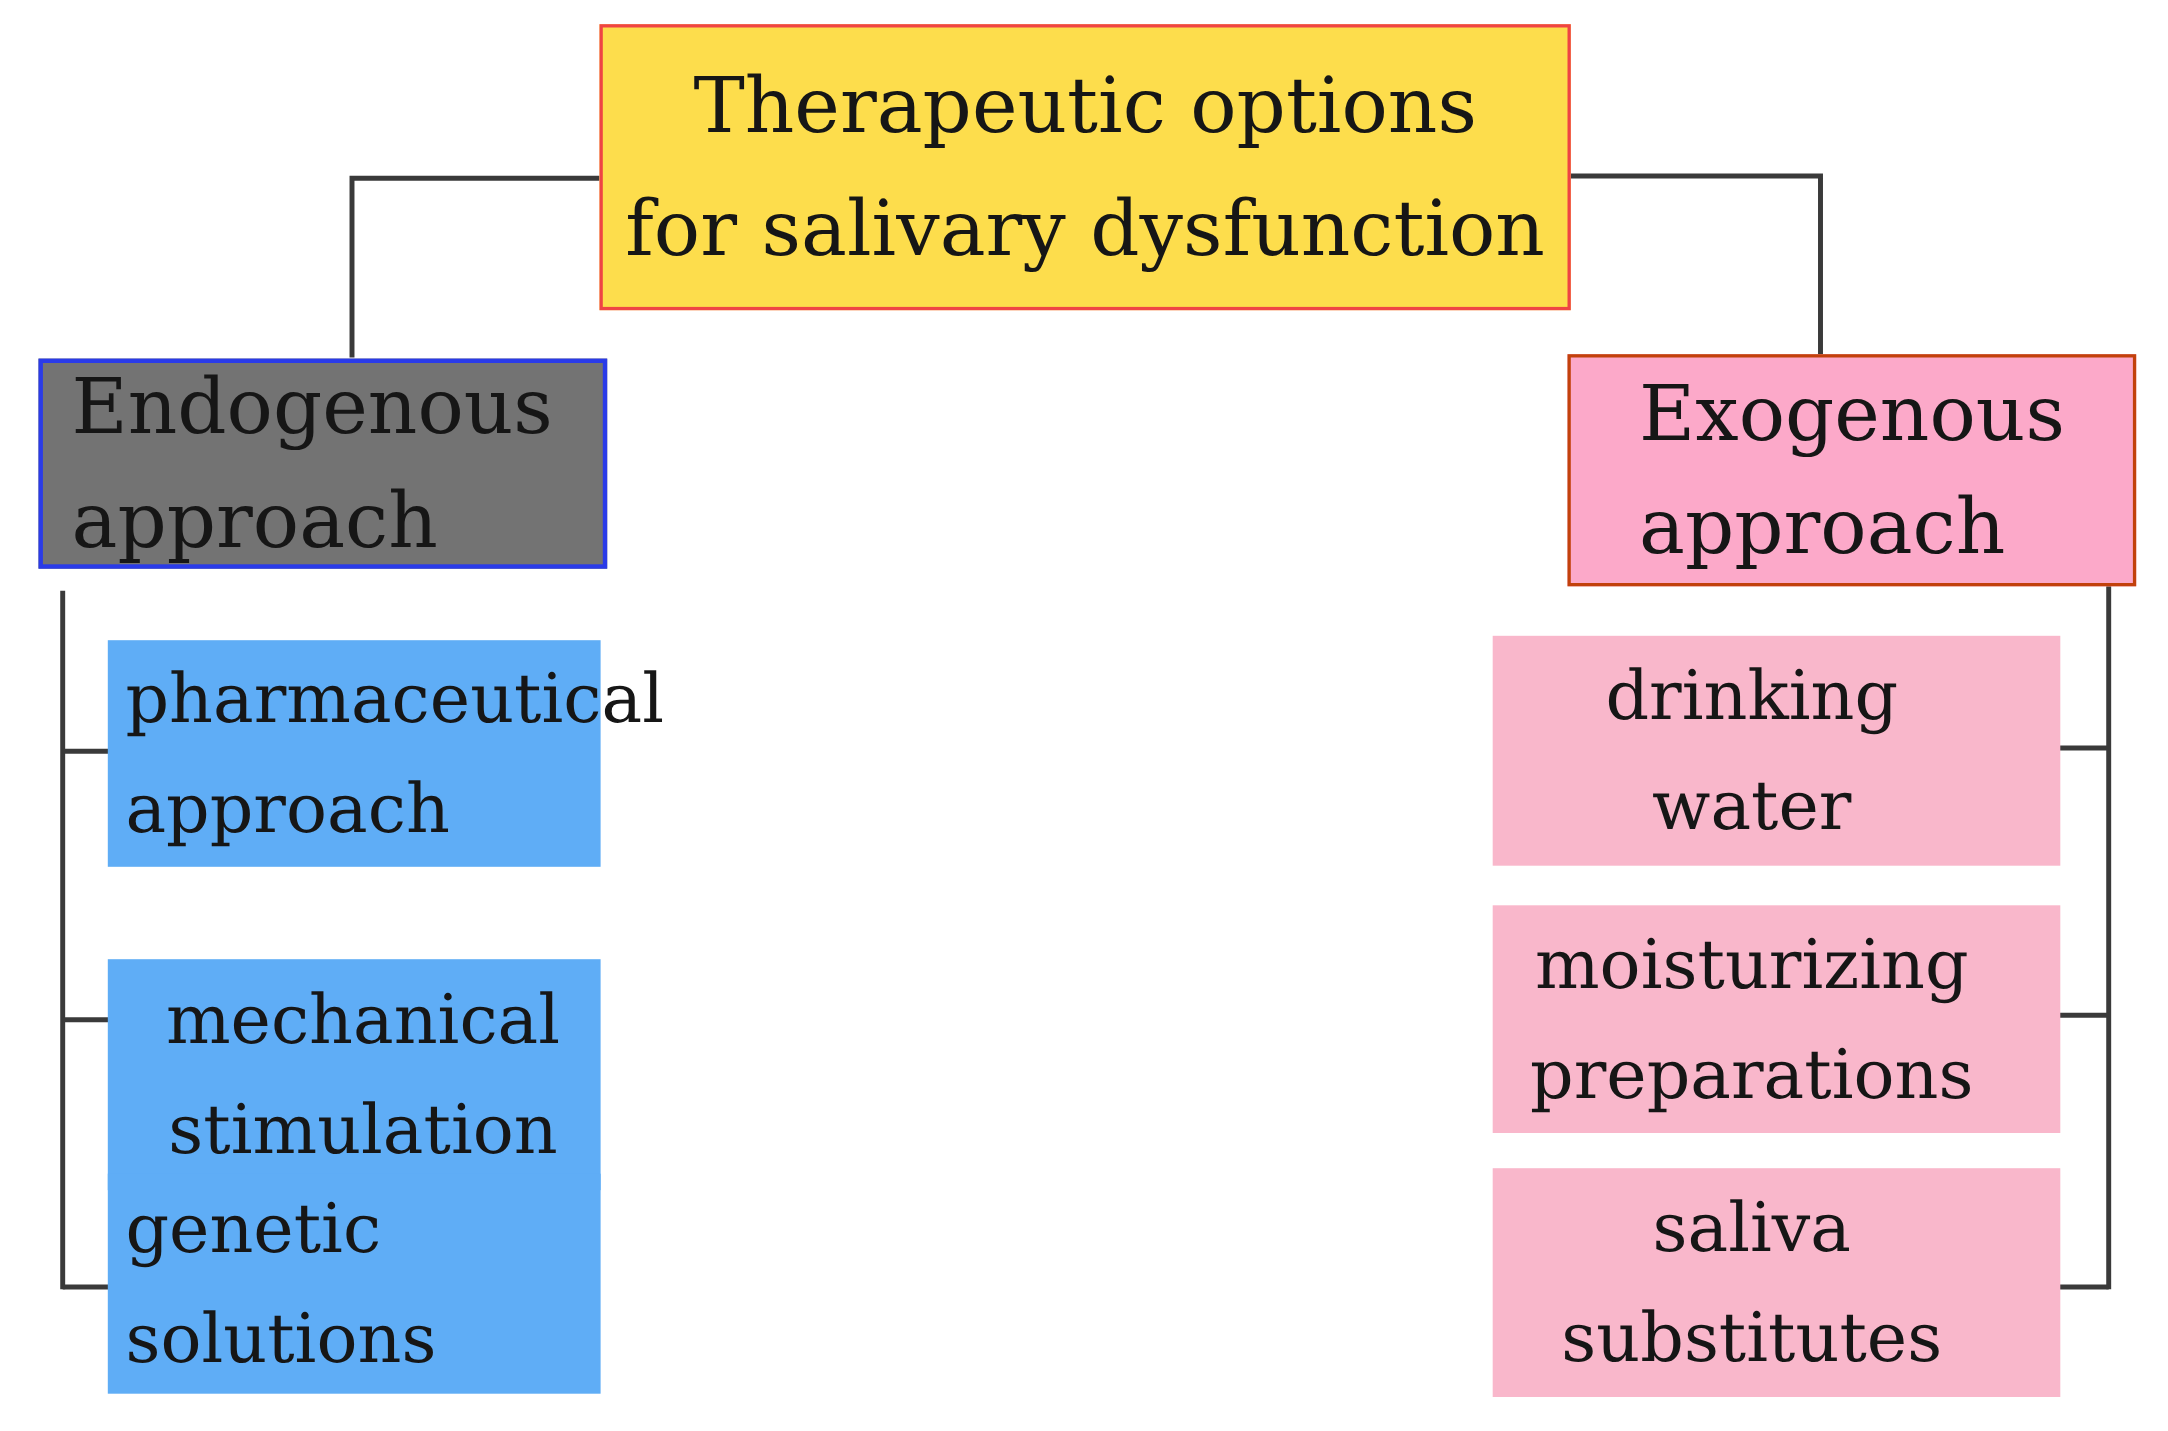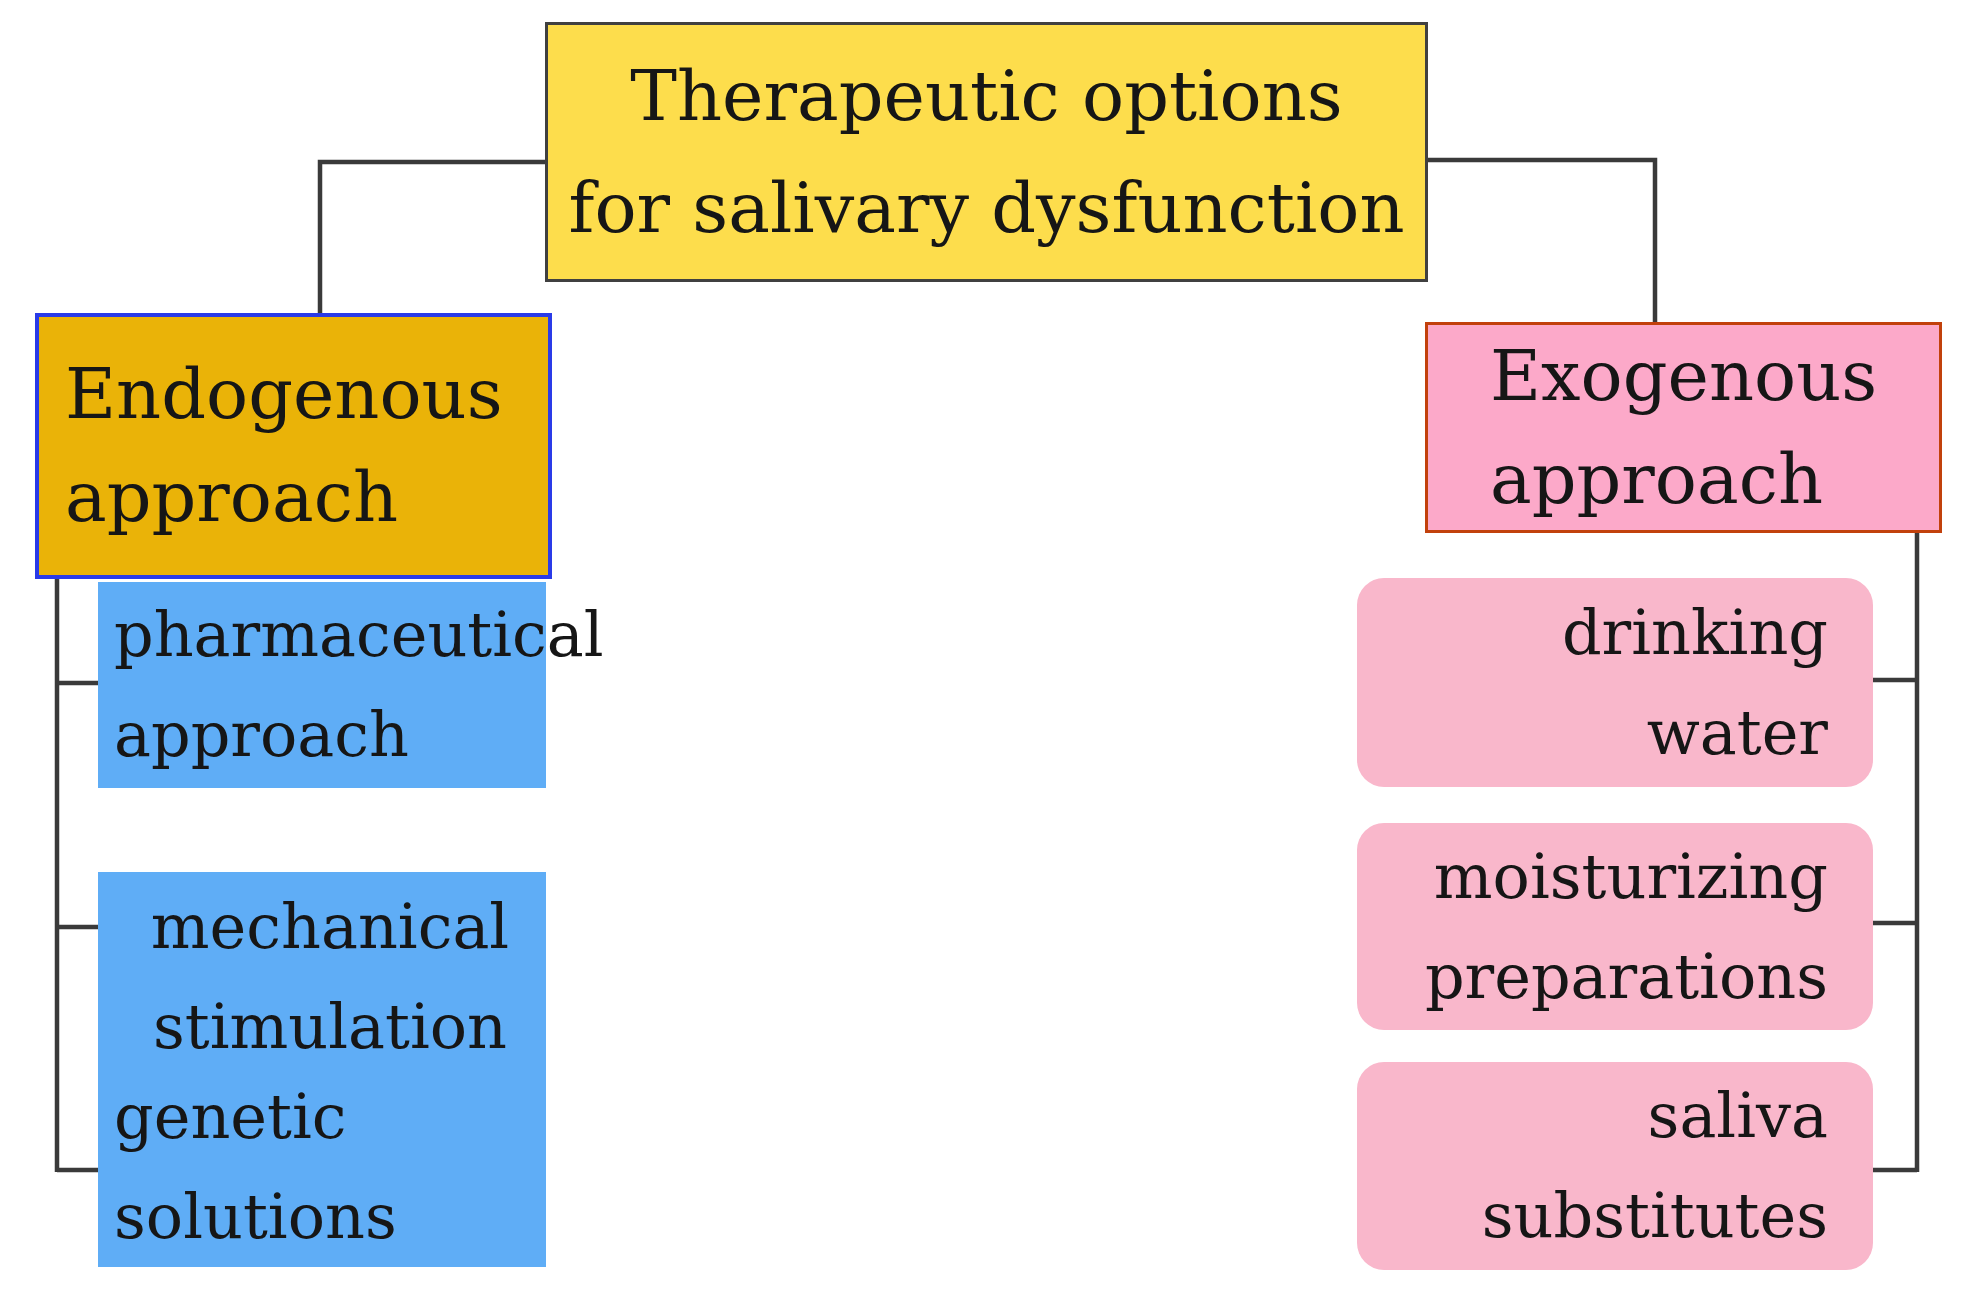--- a/index.html
+++ b/index.html
@@ -29,28 +29,28 @@
     display: flex;
     flex-direction: column;
     justify-content: center;
     z-index: 1;
   }
   .box span { display: block; white-space: nowrap; }
 
   .root-box {
     left: 545px; top: 22px; width: 883px; height: 260px;
     background: #FDDD4C;
-    border: 3px solid #404040;
+    border: 3px solid #ef4444;
     text-align: center;
     font-size: 70px;
     line-height: 112px;
   }
   .parent-box-left {
-    left: 35px; top: 313px; width: 517px; height: 266px;
-    background: #eab308;
+    left: 35px; top: 326px; width: 517px; height: 191px;
+    background: #737373;
     border: 4px solid #2A3BE8;
     padding-left: 26px;
     font-size: 70px;
     line-height: 103px;
   }
   .parent-box-right {
     left: 1425px; top: 322px; width: 517px; height: 211px;
     background: #FCA9C9;
     border: 3px solid #c2410c;
     padding-left: 62px;
@@ -62,23 +62,22 @@
     line-height: 100px;
   }
   .child-left {
     left: 98px; width: 448px;
     background: #5FADF6;
     padding-left: 16px;
   }
   .child-right {
     left: 1357px; width: 516px;
     background: #F9B7CB;
-    text-align: right;
+    text-align: center;
     padding-right: 45px;
-    border-radius: 27px;
   }
   .lc1 { top: 582px;  height: 206px; }
   .lc2 { top: 872px;  height: 210px; align-items: center; }
   .lc3 { top: 1067px; height: 200px; }
   .rc1 { top: 578px;  height: 209px; }
   .rc2 { top: 823px;  height: 207px; }
   .rc3 { top: 1062px; height: 208px; }
 </style>
 </head>
 <body>

